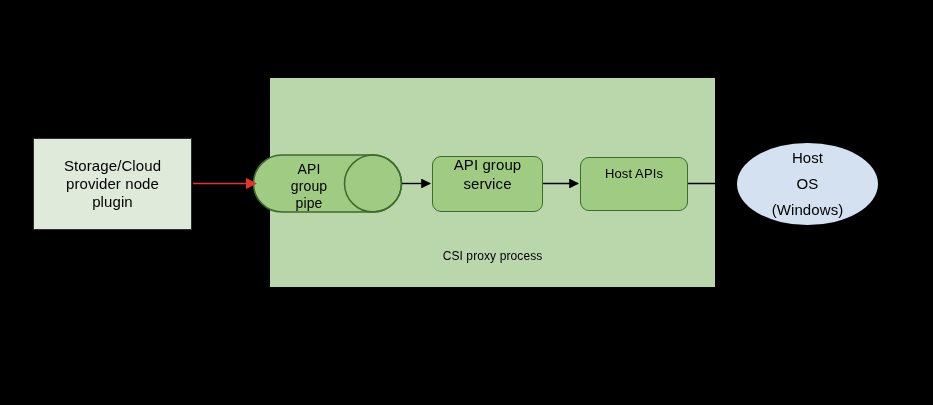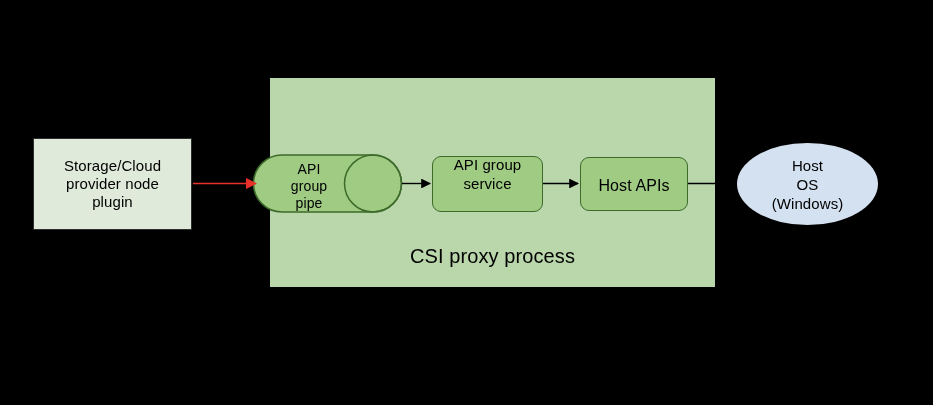--- a/index.html
+++ b/index.html
@@ -63,21 +63,21 @@
     width: 445px;
     height: 209px;
     background: #bad6ab;
     box-sizing: border-box;
   }
   #label-csi-proxy {
     left: 270px;
     top: 245px;
     width: 445px;
     height: 22px;
-    font-size: 20px;
+    font-size: 12px;
   }
 
   
   #label-api-group-pipe {
     left: 253px;
     top: 157px;
     width: 112px;
     height: 58px;
     font-size: 14px;
     line-height: 17px;
@@ -111,44 +111,44 @@
     top: 157px;
     width: 108px;
     height: 54px;
     background: #9fcb83;
     border: 1.5px solid #3d6b2a;
     border-radius: 9px;
     box-sizing: border-box;
   }
   #label-host-apis {
     left: 580px;
-    top: 159px;
+    top: 147px;
     width: 108px;
     height: 54px;
-    font-size: 16px;
+    font-size: 13px;
   }
 
   
   #node-host-os {
     position: absolute;
     left: 737px;
     top: 143px;
     width: 141px;
     height: 82px;
     background: #d4e1f0;
     border-radius: 50%;
     box-sizing: border-box;
   }
   #label-host-os {
     left: 737px;
     top: 143px;
     width: 141px;
     height: 82px;
     font-size: 15px;
-    line-height: 19px;
+    line-height: 26px;
     text-align: center;
   }
 </style>
 </head>
 <body>
 
 <div id="canvas">
 
   <div id="container-csi-proxy"></div>
 

